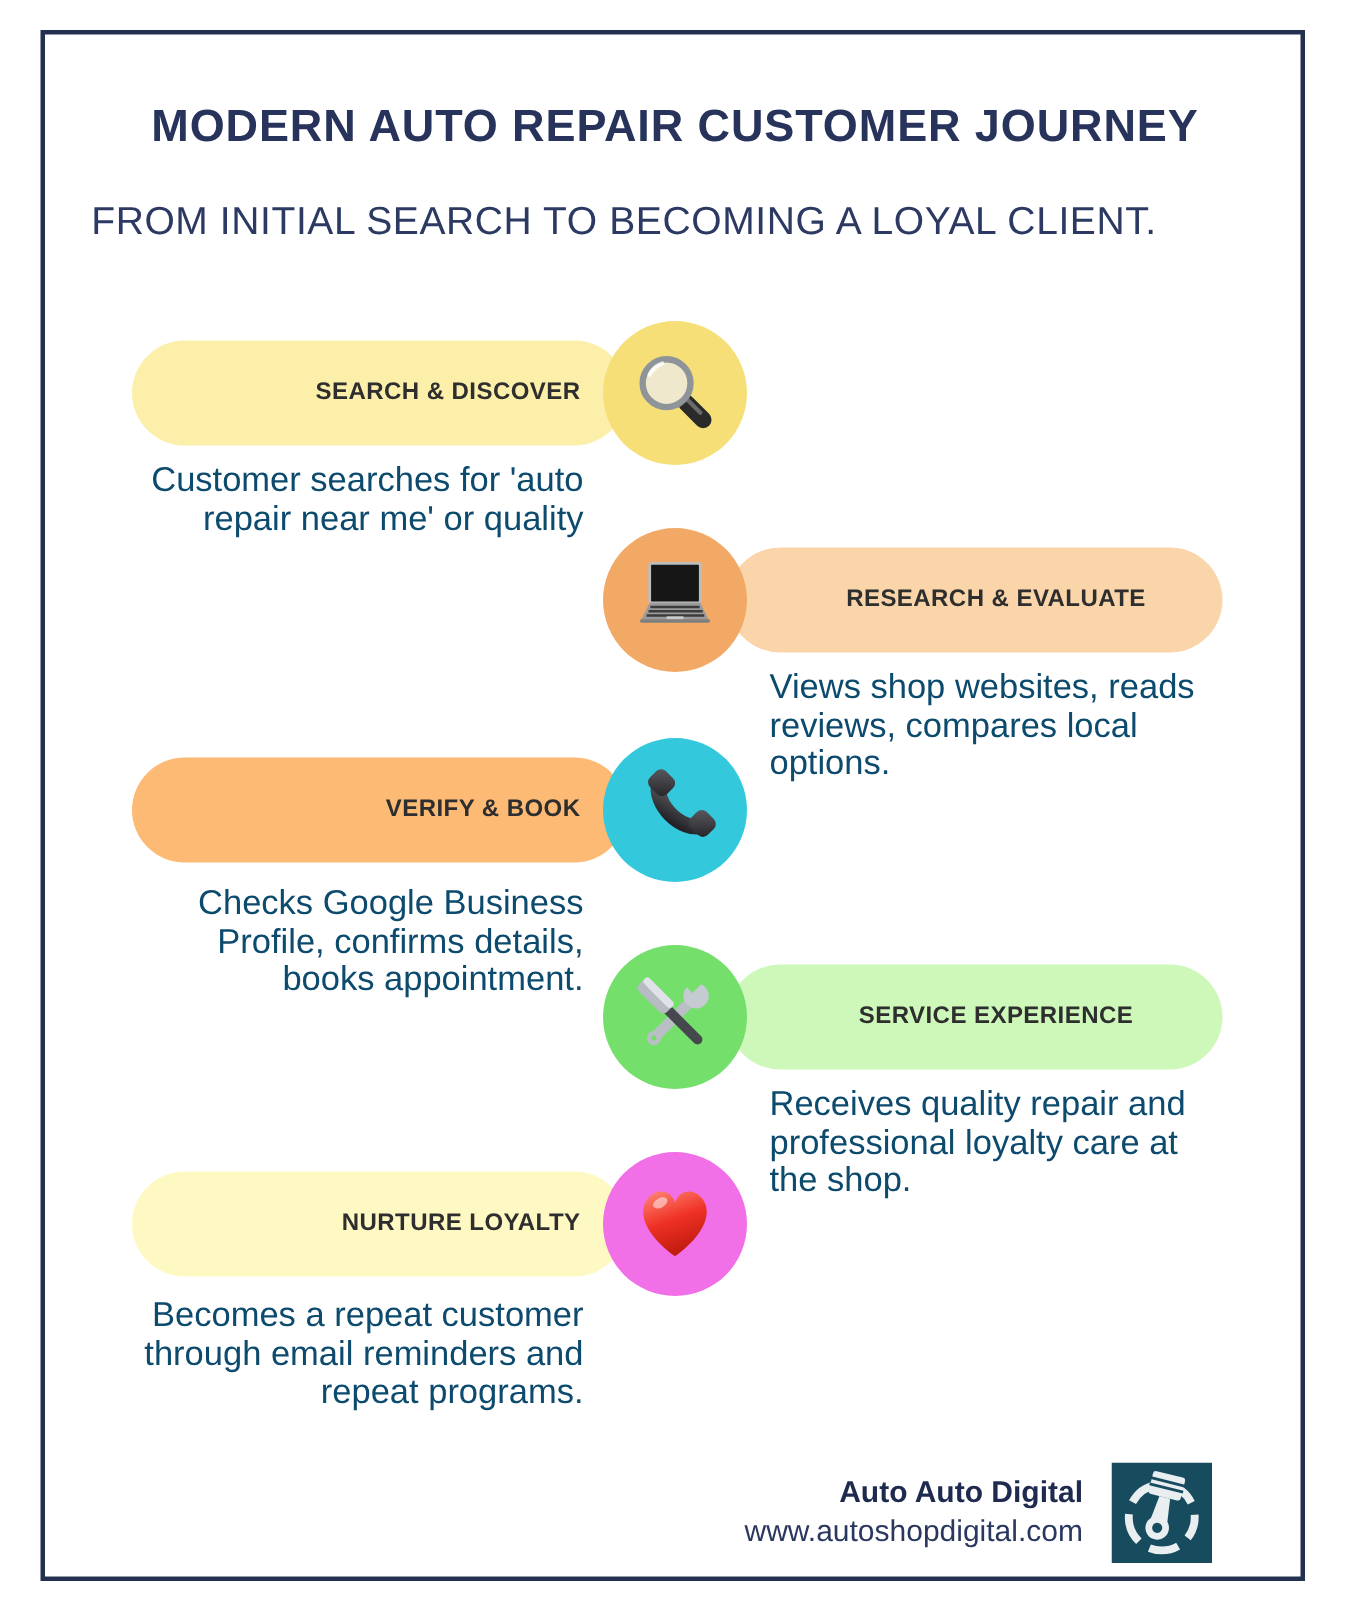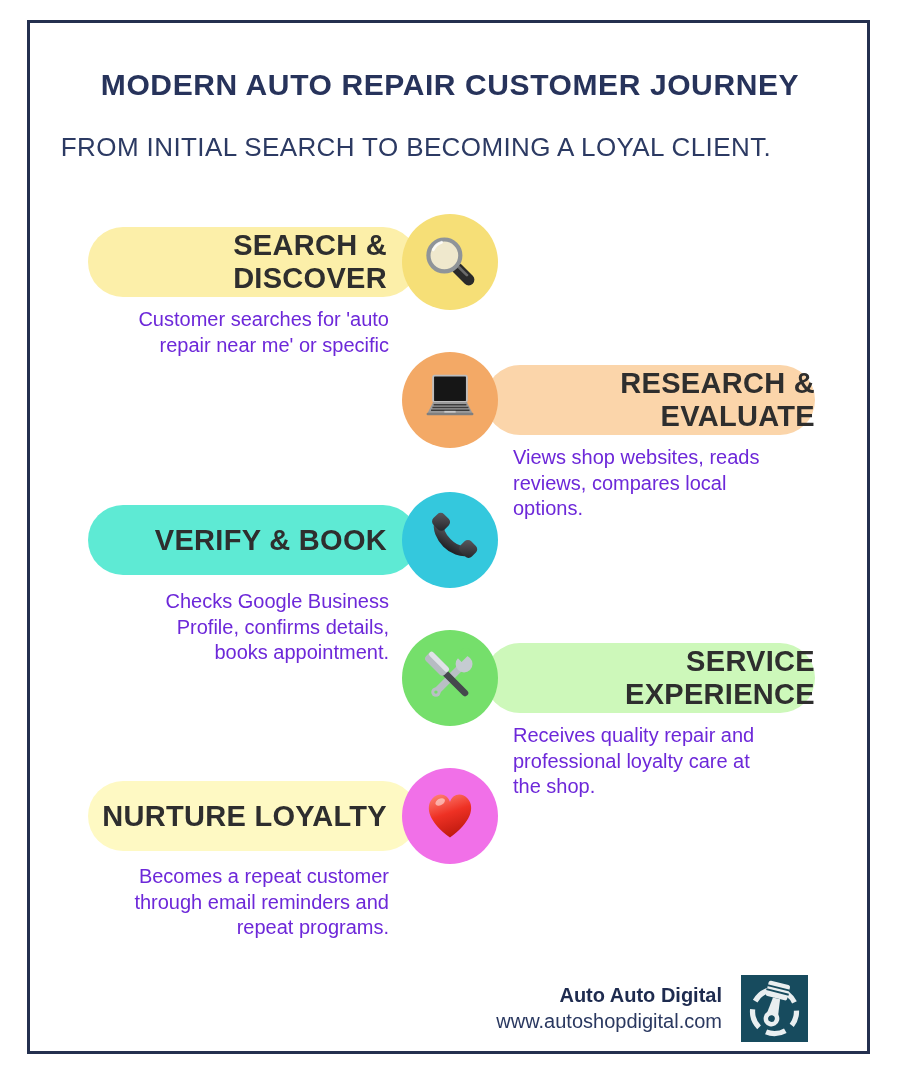--- a/index.html
+++ b/index.html
@@ -2,26 +2,26 @@
 <html><head>
 <meta charset="utf-8">
 <style>
   html,body{margin:0;padding:0;}
   body{width:900px;height:1080px;background:#ffffff;font-family:"Liberation Sans", sans-serif;}
   .canvas{position:relative;width:900px;height:1080px;overflow:hidden;background:#ffffff;}
   .frame{position:absolute;left:27px;top:20px;width:843px;height:1034px;border:3px solid #24304F;background:#ffffff;box-sizing:border-box;}
   .title{position:absolute;left:0;top:68px;width:900px;text-align:center;font-size:30px;font-weight:800;color:#27335B;letter-spacing:0.6px;}
   .subtitle{position:absolute;left:0;top:132px;width:832px;text-align:center;font-size:26px;font-weight:400;color:#2C3A63;letter-spacing:0.4px;}
   .pill{position:absolute;height:70px;width:330px;border-radius:35px;display:flex;align-items:center;box-sizing:border-box;z-index:1;}
-  .pill .label{font-size:29px;font-weight:700;color:#2E2E2E;letter-spacing:0.3px;width:100%;}
+  .pill .label{font-size:16px;font-weight:700;color:#2E2E2E;letter-spacing:0.3px;width:100%;}
   .pill.left .label{text-align:right;padding-right:31px;}
-  .pill.right .label{text-align:right;padding-left:28px;}
+  .pill.right .label{text-align:center;padding-left:28px;}
   .circle{position:absolute;width:96px;height:96px;border-radius:50%;z-index:2;display:flex;align-items:center;justify-content:center;}
   .circle svg{width:60px;height:60px;}
-  .desc{position:absolute;font-size:20px;line-height:25.5px;color:#6d28d9;z-index:1;}
+  .desc{position:absolute;font-size:23px;line-height:25.5px;color:#0c4a6e;z-index:1;}
   .desc.r{text-align:right;}
   .desc.l{text-align:left;}
   .brand{position:absolute;right:178px;top:984px;width:400px;text-align:right;font-size:20px;font-weight:700;color:#1E2B4F;}
   .website{position:absolute;right:178px;top:1010px;width:400px;text-align:right;font-size:20px;font-weight:400;color:#2A3860;}
   .logo{position:absolute;left:741px;top:975px;width:67px;height:67px;}
   .logo svg{width:67px;height:67px;display:block;}
 </style>
 </head>
 <body>
 
@@ -38,21 +38,21 @@
     <div class="circle" style="left:402px;top:214px;background:#F6DF77;">
       <svg viewBox="0 0 64 64">
         <line x1="40" y1="39" x2="52" y2="51" stroke="#2a2a2a" stroke-width="12" stroke-linecap="round"></line>
         <line x1="41" y1="37" x2="50" y2="46" stroke="#6a6a6a" stroke-width="3" stroke-linecap="round"></line>
         <circle cx="26" cy="25" r="17" fill="#EFE8CD" stroke="#8f9499" stroke-width="4.5"></circle>
         <path d="M14 19 a15 15 0 0 1 9 -8" stroke="#ffffff" stroke-width="3" fill="none" stroke-linecap="round" opacity="0.8"></path>
       </svg>
     </div>
     <div class="desc r" style="left:88px;top:307px;width:301px;">
       <div>Customer searches for 'auto</div>
-      <div>repair near me' or specific</div>
+      <div>repair near me' or quality</div>
     </div>
   </div>
 
   <div>
     <div class="pill right" style="left:485px;top:365px;background:#FBD5AA;">
       <div class="label">RESEARCH &amp; EVALUATE</div>
     </div>
     <div class="circle" style="left:402px;top:352px;background:#F3A966;">
       <svg viewBox="0 0 64 64">
         <rect x="14" y="6" width="36" height="28" rx="1.5" fill="#161616" stroke="#bdbdbd" stroke-width="2"></rect>
@@ -63,21 +63,21 @@
       </svg>
     </div>
     <div class="desc l" style="left:513px;top:445px;width:302px;">
       <div>Views shop websites, reads</div>
       <div>reviews, compares local</div>
       <div>options.</div>
     </div>
   </div>
 
   <div>
-    <div class="pill left" style="left:88px;top:505px;background:#5eead4;">
+    <div class="pill left" style="left:88px;top:505px;background:#fdba74;">
       <div class="label">VERIFY &amp; BOOK</div>
     </div>
     <div class="circle" style="left:402px;top:492px;background:#34C8DD;">
       <svg viewBox="0 0 64 64">
         <defs>
           <linearGradient id="ph" x1="0" y1="0" x2="1" y2="1">
             <stop offset="0" stop-color="#5c5c62"></stop>
               <stop offset="1" stop-color="#222226"></stop>
           </linearGradient>
         </defs>

